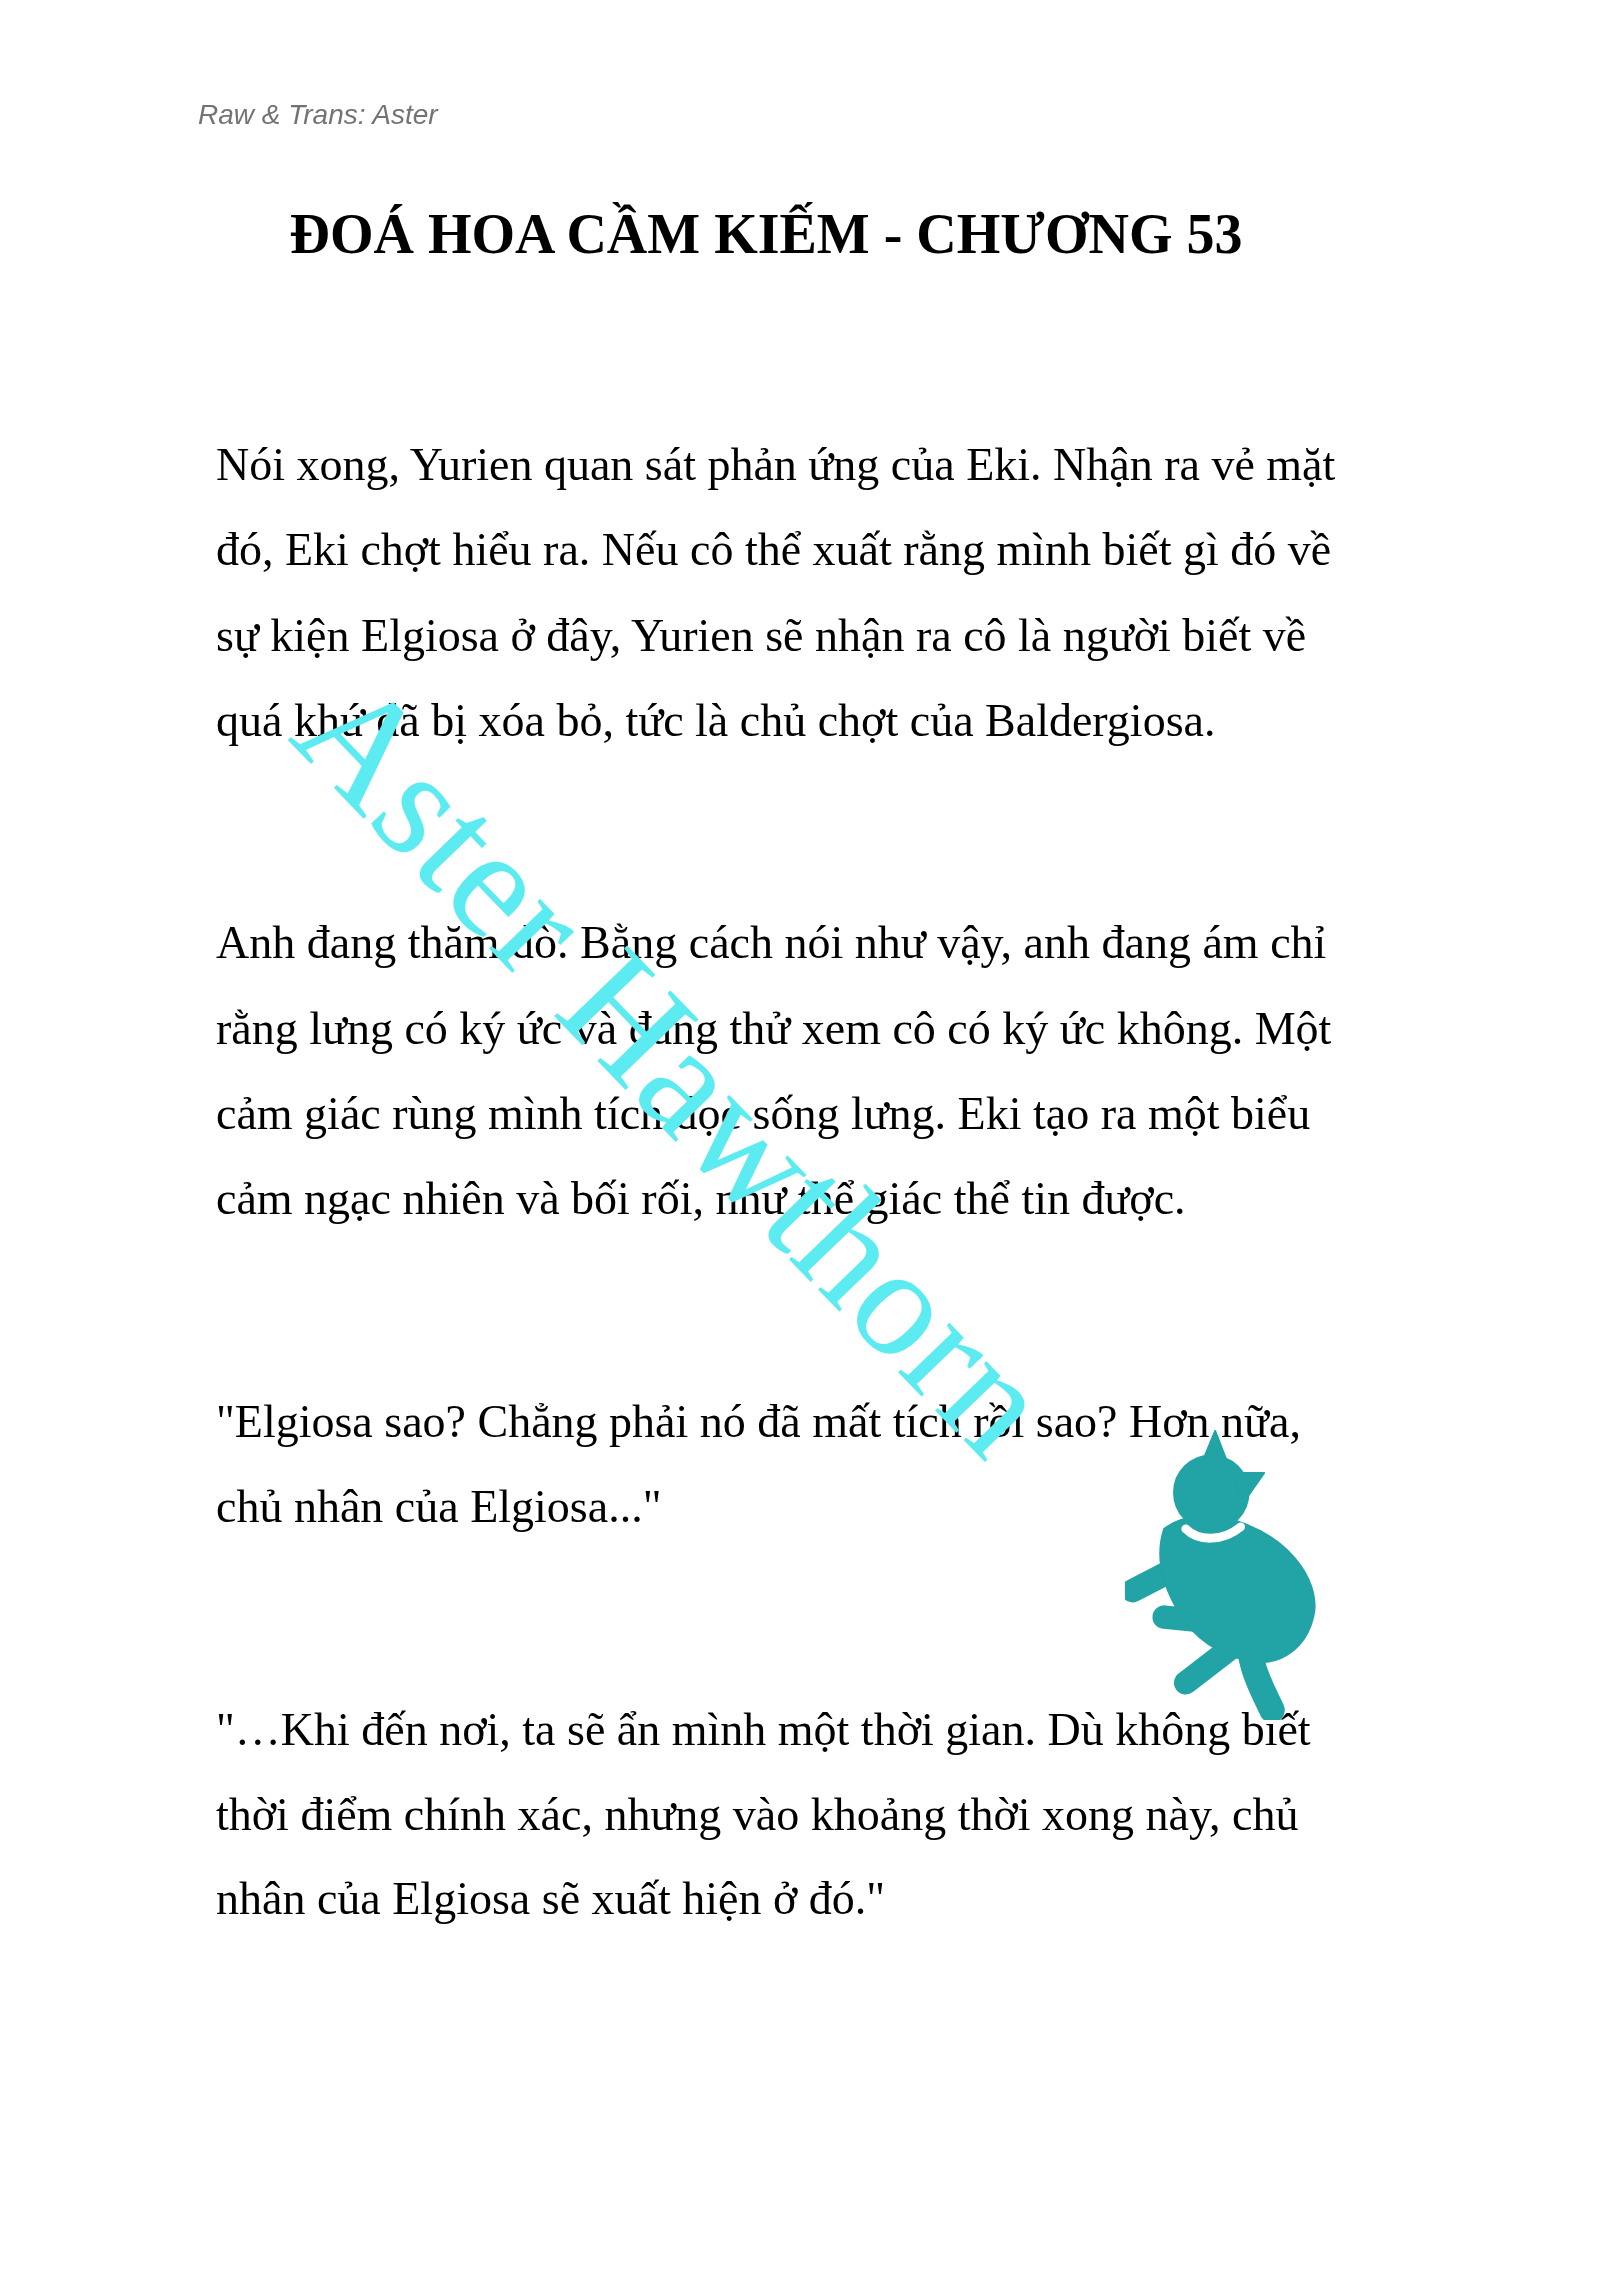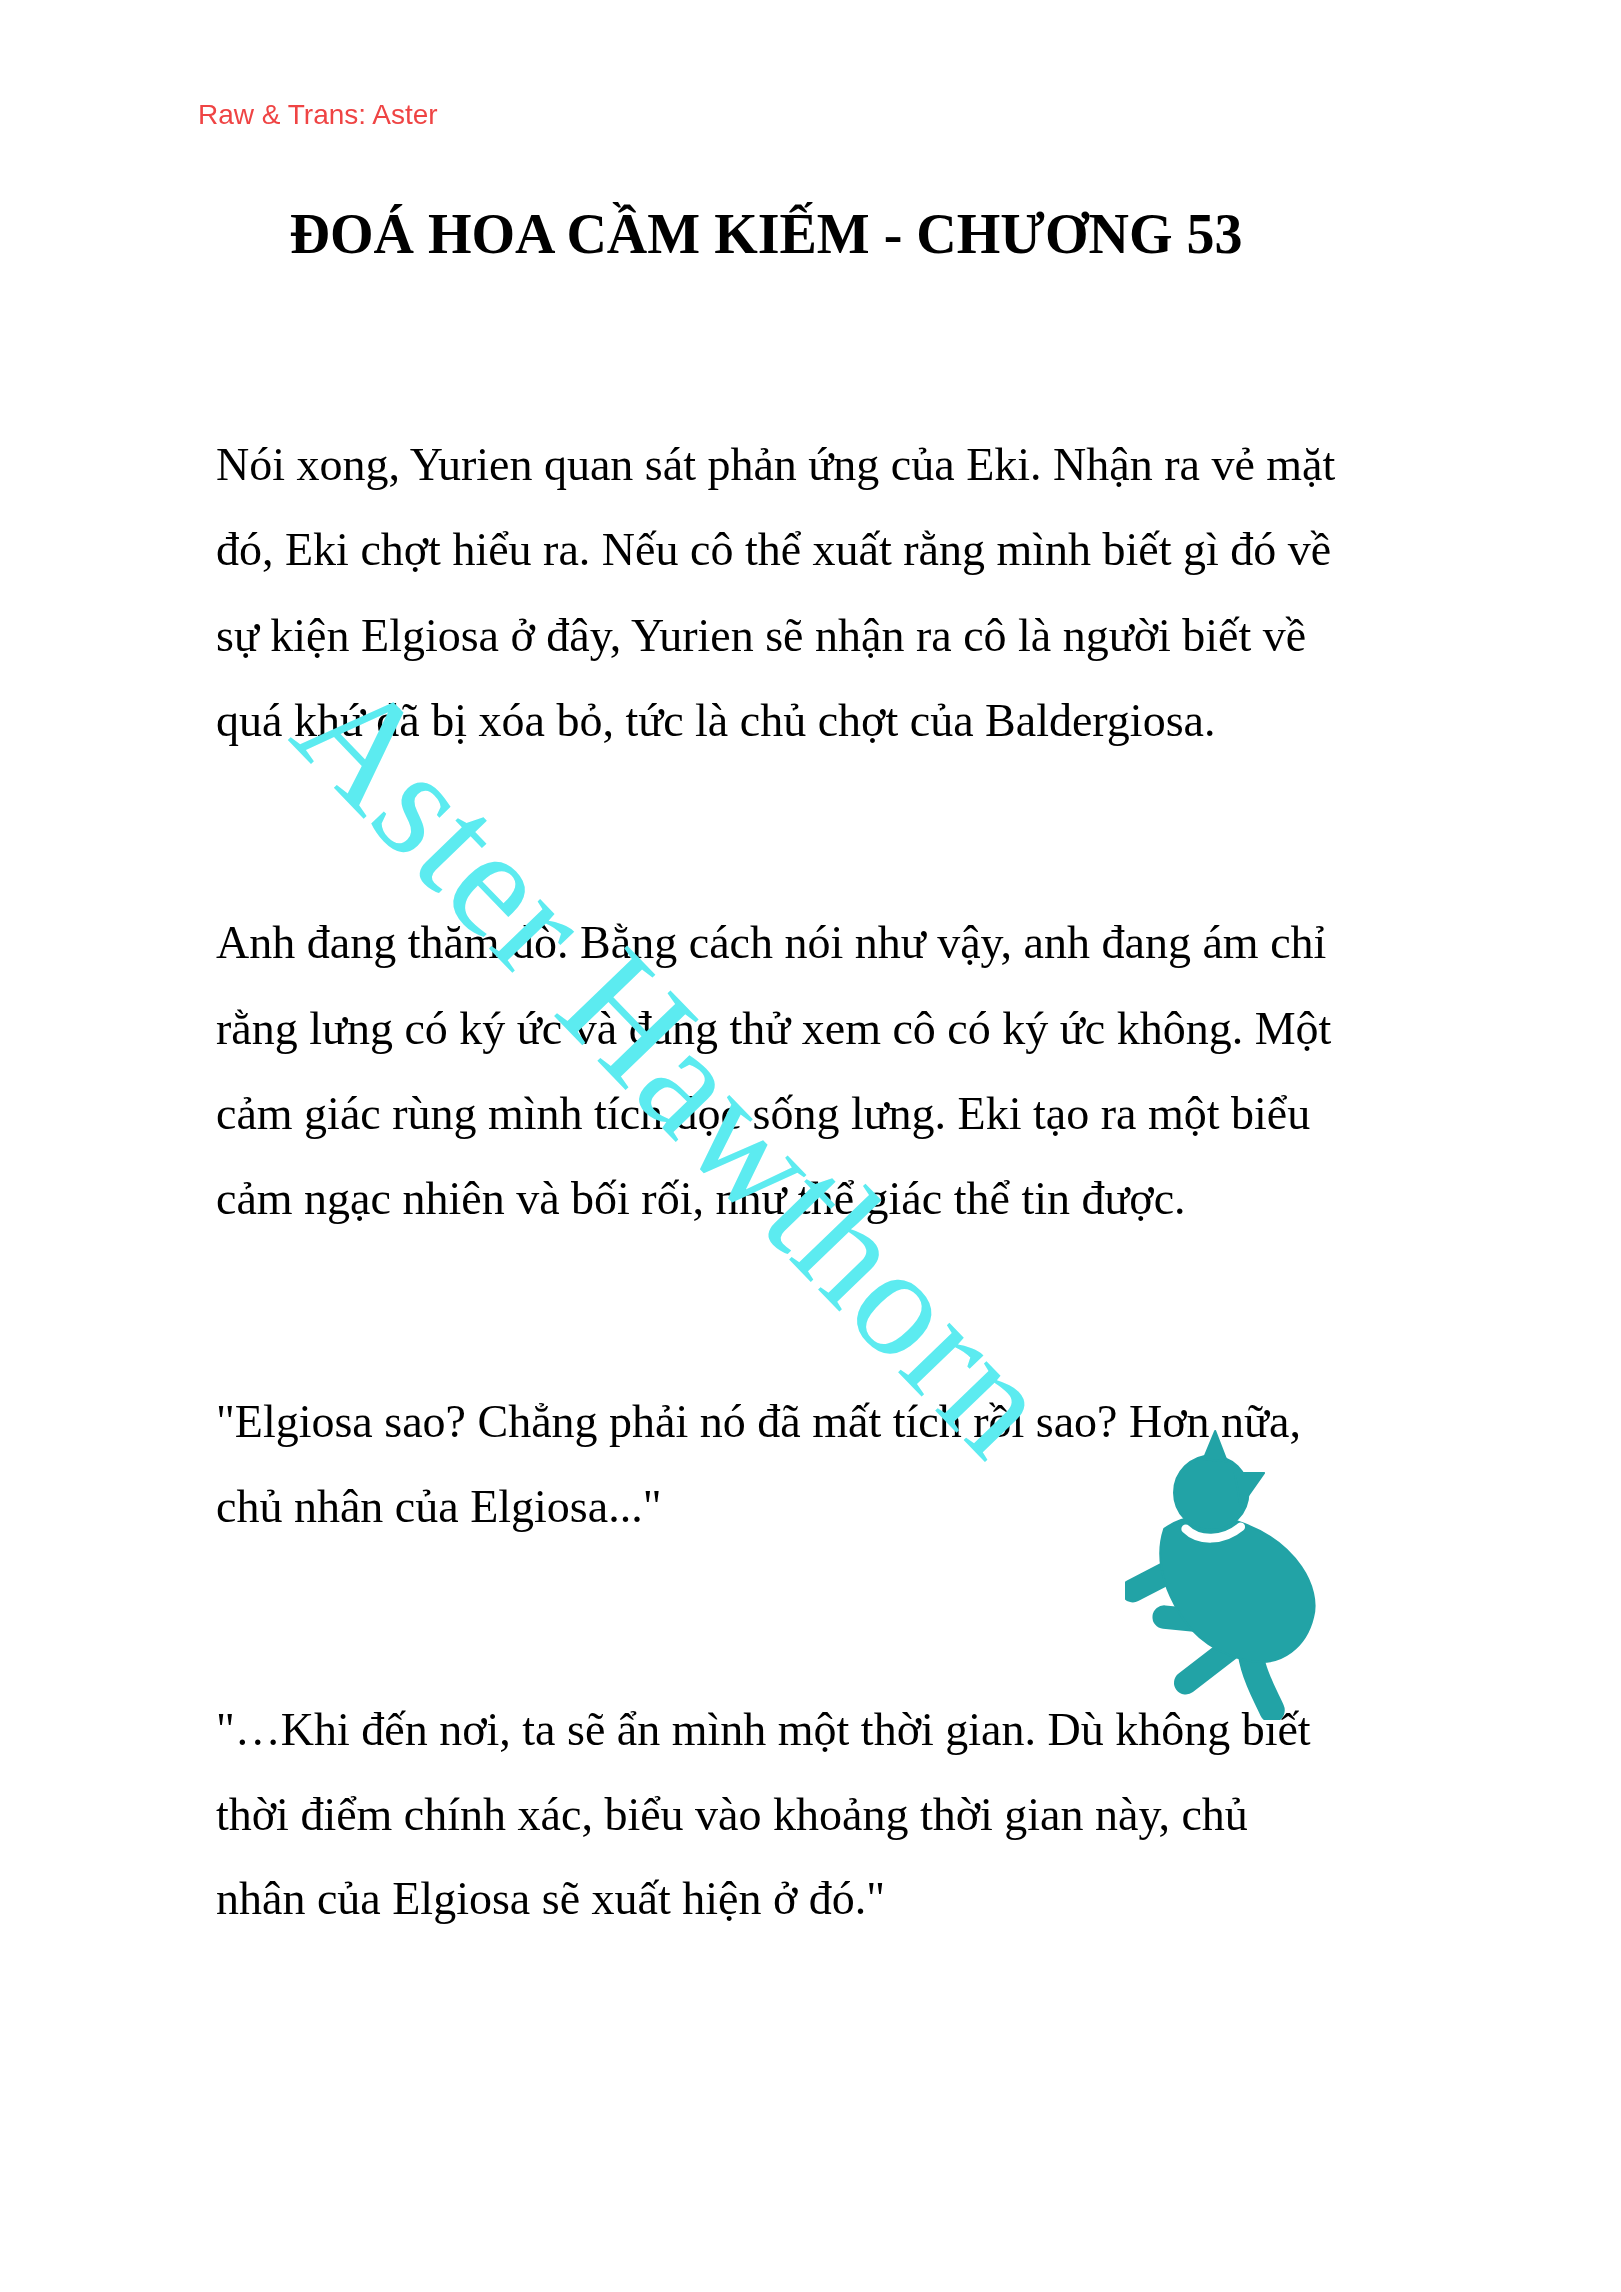--- a/index.html
+++ b/index.html
@@ -20,22 +20,23 @@
       height: 2293px;
       background: #ffffff;
     }
     .credit {
       position: absolute;
       left: 198px;
       top: 98px;
       font-family: "Liberation Sans", sans-serif;
       font-size: 28px;
       line-height: 33px;
-      color: #ef4444;
+      color: #737373;
       white-space: nowrap;
+      font-style: italic;
     }
     .title {
       position: absolute;
       left: 0;
       width: 1532px;
       top: 201px;
       text-align: center;
       font-family: "Liberation Serif", serif;
       font-weight: bold;
       font-size: 56px;
@@ -108,21 +109,21 @@
       <div class="line" style="top:1171px">cảm ngạc nhiên và bối rối, như thể giác thể tin được.</div>
     </div>
 
     <div>
       <div class="line" style="top:1394px">"Elgiosa sao? Chẳng phải nó đã mất tích rồi sao? Hơn nữa,</div>
       <div class="line" style="top:1479px">chủ nhân của Elgiosa..."</div>
     </div>
 
     <div>
       <div class="line" style="top:1702px">"…Khi đến nơi, ta sẽ ẩn mình một thời gian. Dù không biết</div>
-      <div class="line" style="top:1787px">thời điểm chính xác, biểu vào khoảng thời gian này, chủ</div>
+      <div class="line" style="top:1787px">thời điểm chính xác, nhưng vào khoảng thời xong này, chủ</div>
       <div class="line" style="top:1871px">nhân của Elgiosa sẽ xuất hiện ở đó."</div>
     </div>
   </div>
 
   <div class="watermark">
     <span id="wm-text" style="color: rgb(92, 235, 240); transform: translate(-50%, -50%) rotate(46deg);">Aster Hawthorn</span>
   </div>
 
   <svg class="cat" viewBox="0 0 200 300" xmlns="http://www.w3.org/2000/svg">
     <g id="cat-shape" fill="#22A3A6" stroke="#22A3A6" stroke-linecap="round" stroke-linejoin="round">

